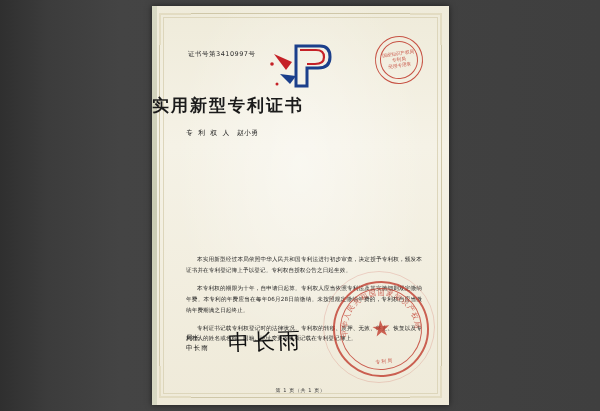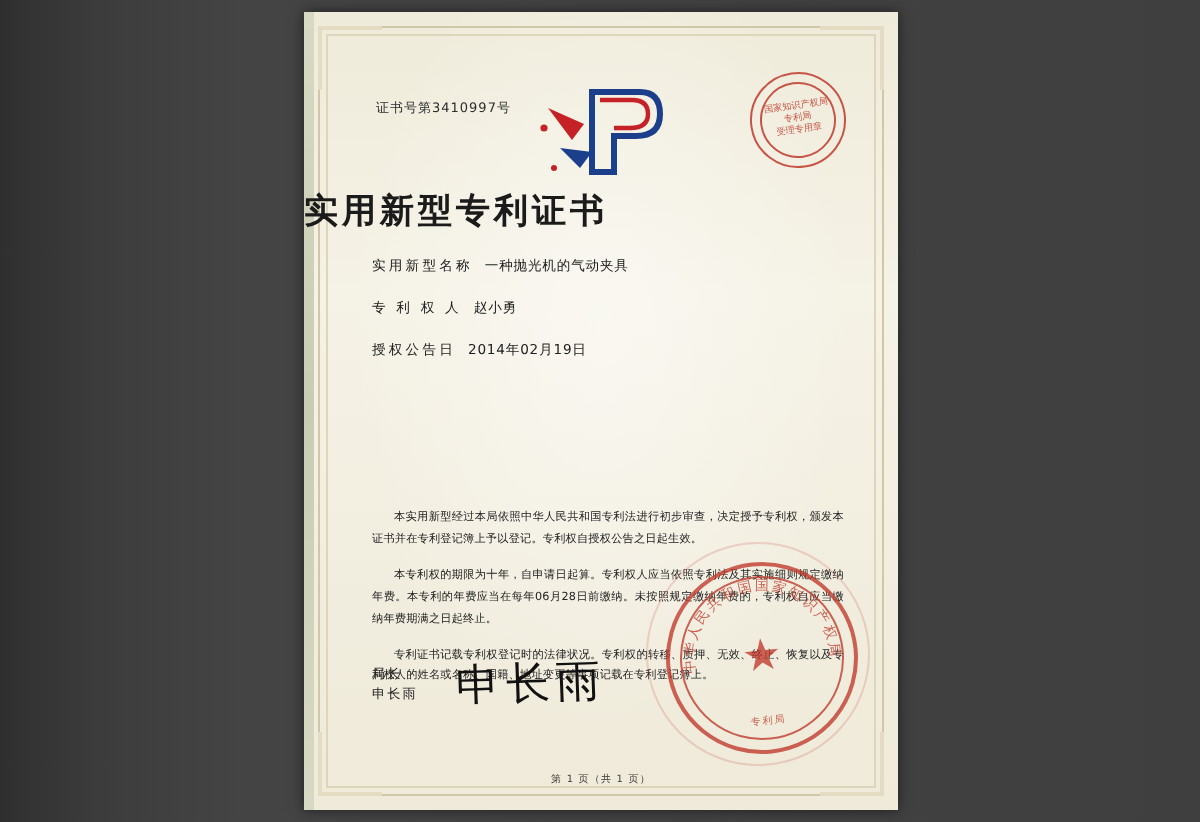--- a/index.html
+++ b/index.html
@@ -287,27 +287,21 @@
       <path d="M8 14 L20 30 L26 22 Z" fill="#c52127"></path>
       <path d="M14 34 L24 44 L30 36 Z" fill="#1b3f8b"></path>
       <circle cx="6" cy="24" r="1.8" fill="#c52127"></circle>
       <circle cx="11" cy="44" r="1.5" fill="#c52127"></circle>
     </svg>
 
     <div class="doc-title">实用新型专利证书</div>
 
     <div class="fields">
       <div class="field-row">
-        <span class="field-label">实用新型名称</span><span class="field-value">一种抛光机的气动夹具</span>
-      </div>
-      <div class="field-row">
         <span class="field-label">专 利 权 人</span><span class="field-value">赵小勇</span>
-      </div>
-      <div class="field-row">
-        <span class="field-label">授权公告日</span><span class="field-value">2014年02月19日</span>
       </div>
     </div>
 
     <div class="body-text">
       <p>本实用新型经过本局依照中华人民共和国专利法进行初步审查，决定授予专利权，颁发本证书并在专利登记簿上予以登记。专利权自授权公告之日起生效。</p>
       <p>本专利权的期限为十年，自申请日起算。专利权人应当依照专利法及其实施细则规定缴纳年费。本专利的年费应当在每年06月28日前缴纳。未按照规定缴纳年费的，专利权自应当缴纳年费期满之日起终止。</p>
       <p>专利证书记载专利权登记时的法律状况。专利权的转移、质押、无效、终止、恢复以及专利权人的姓名或名称、国籍、地址变更等事项记载在专利登记簿上。</p>
     </div>
 
     <div class="director">

